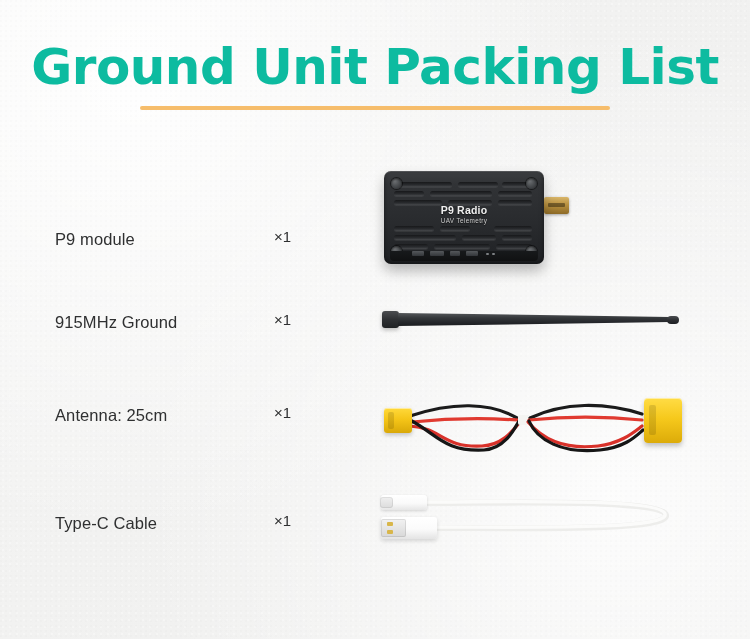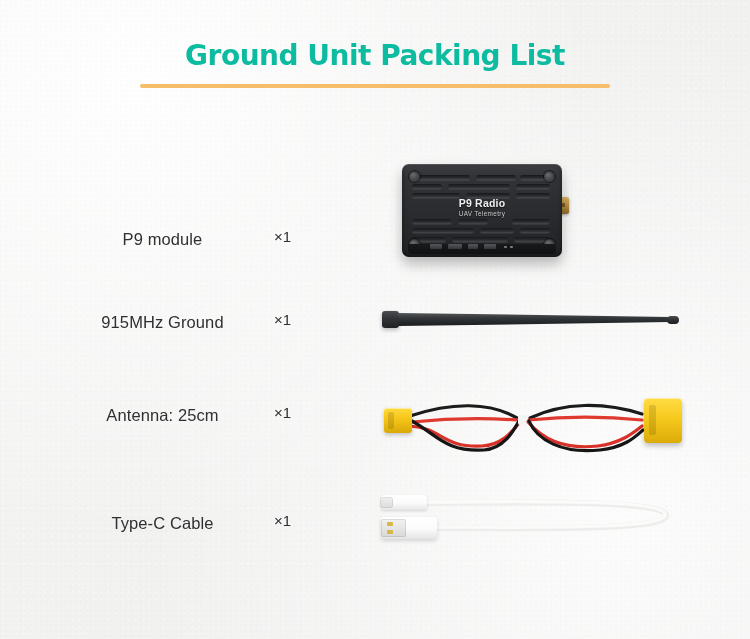--- a/index.html
+++ b/index.html
@@ -36,21 +36,21 @@
   }
 
   
   #title-block {
     position: absolute;
     left: 0; right: 0;
     top: 42px;
     text-align: center;
   }
   #page-title {
-    font-size: 28px;
+    font-size: 50px;
     font-weight: bold;
     letter-spacing: -0.5px;
     color: #0dbba0;
     line-height: 1.0;
     font-family: "DejaVu Sans", sans-serif;
   }
   #title-rule {
     width: 470px;
     height: 4px;
     margin: 14px auto 0;
@@ -66,50 +66,48 @@
   }
   .label-col {
     position: absolute;
     left: 55px;
     top: 0;
     width: 215px;
     font-size: 16.5px;
     color: #2f3031;
     line-height: 1.38;
     letter-spacing: .1px;
-    text-align: center;
   }
   .qty-col {
     position: absolute;
     left: 274px;
     top: 0;
     font-size: 15px;
     color: #2f3031;
   }
   .art-col {
     position: absolute;
     left: 370px;
     top: 0;
     width: 340px;
   }
 
   
   .module-wrap { position: relative; width: 200px; height: 115px; }
   .module-body {
     position: absolute;
-    left: 14px; top: 10px;
+    left: 14px; top: 17px;
     width: 160px; height: 93px;
     border-radius: 7px;
     background:
       linear-gradient(180deg, #3c3e41 0%, #313336 14%, #292b2e 55%, #202225 100%);
     box-shadow:
       0 7px 13px rgba(0,0,0,0.26),
       0 1px 0 rgba(255,255,255,0.14) inset,
       0 -2px 5px rgba(0,0,0,0.45) inset;
-    margin-left: 18px;
   }
   
   .module-slots {
     position: absolute;
     left: 6px; right: 6px; top: 9px; bottom: 14px;
     border-radius: 4px;
     overflow: hidden;
   }
   .slot {
     position: absolute;

